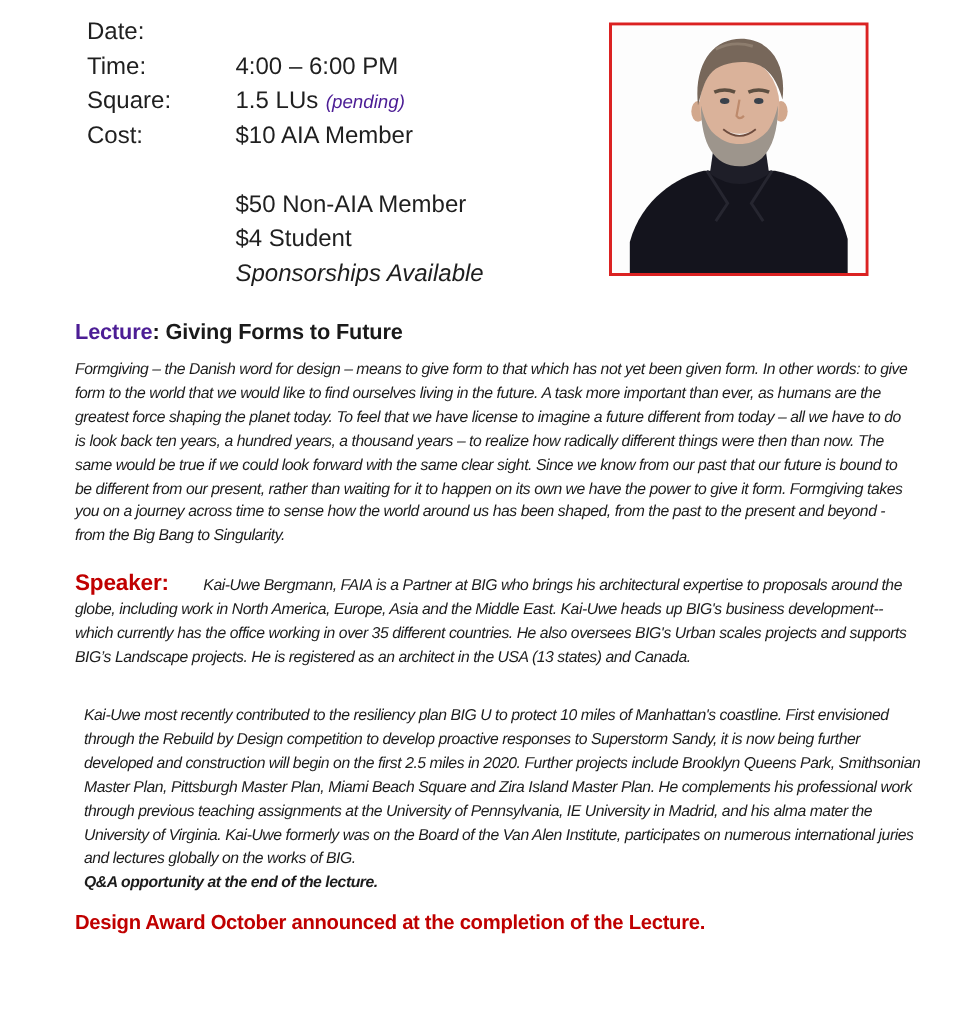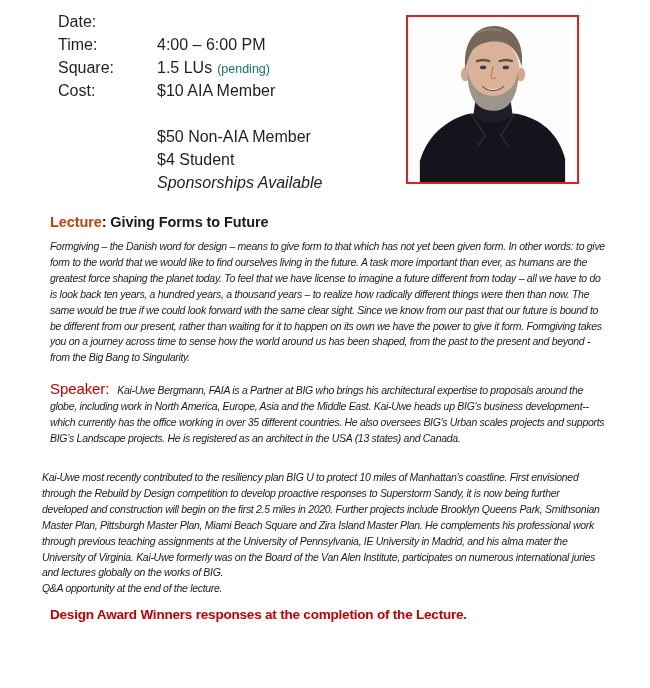--- a/index.html
+++ b/index.html
@@ -7,48 +7,48 @@
     width:650px;height:688px;background:#ffffff;position:relative;overflow:hidden;
     font-family:"Liberation Sans","DejaVu Sans",sans-serif;color:#1a1a1a;
   }
   .abs{position:absolute;}
 
   
   .info-table{left:58px;top:10px;width:340px;}
   .info-row{display:flex;height:23px;line-height:23px;font-size:16px;color:#1f1f1f;gap:20px;}
   .info-label{width:79px;flex:0 0 79px;}
   .info-value{flex:1;white-space:nowrap;}
-  .pending-note{font-size:12.5px;margin-left:5px;color:#0f766e;}
+  .pending-note{font-style:italic;font-size:12.5px;margin-left:5px;color:#4c1d95;}
   .val-italic{font-style:italic;}
 
   
   .photo-frame{
     left:406px;top:15px;width:173px;height:169px;box-sizing:border-box;
     border:2px solid #DB2222;background:#fdfdfd;
   }
   .photo-frame svg{display:block;width:100%;height:100%;}
 
   
   .lecture-heading{left:50px;top:214px;width:560px;font-size:14.5px;font-weight:bold;letter-spacing:-0.1px;}
-  .red-label{color:#c2410c;font-weight:bold;}
+  .red-label{color:#4c1d95;font-weight:bold;}
   .heading-title{color:#1a1a1a;font-weight:bold;}
 
   
   .body-text{
     font-style:italic;font-size:10.5px;letter-spacing:-0.3px;line-height:15.9px;
     color:#1c1c1c;width:560px;text-align:left;
   }
   .lecture-body{left:50px;top:239px;}
   .speaker-block1{left:50px;top:381px;}
   .speaker-inline-label{
-    color:#C00000;font-weight:normal;font-style:normal;font-size:15px;
-    letter-spacing:-0.1px;margin-right:8px;
+    color:#C00000;font-weight:bold;font-style:normal;font-size:15px;
+    letter-spacing:-0.1px;margin-right:23px;
   }
-  .speaker-block2{left:42px;top:470px;}
-  .qa-line{font-weight:normal;}
+  .speaker-block2{left:56px;top:470px;}
+  .qa-line{font-weight:bold;}
 
   
   .award-line{
     left:50px;top:607px;width:580px;color:#C00000;font-weight:bold;
     font-size:13.5px;letter-spacing:-0.2px;
   }
 </style>
 </head>
 <body>
 
@@ -130,13 +130,13 @@
 
 <div class="abs body-text speaker-block1">
   <span class="speaker-inline-label">Speaker:</span><span>Kai-Uwe Bergmann, FAIA is a Partner at BIG who brings his architectural expertise to proposals around the globe, including work in North America, Europe, Asia and the Middle East. Kai-Uwe heads up BIG's business development--which currently has the office working in over 35 different countries. He also oversees BIG's Urban scales projects and supports BIG’s Landscape projects. He is registered as an architect in the USA (13 states) and Canada.</span>
 </div>
 
 <div class="abs body-text speaker-block2">
   <div>Kai-Uwe most recently contributed to the resiliency plan BIG U to protect 10 miles of Manhattan's coastline. First envisioned through the Rebuild by Design competition to develop proactive responses to Superstorm Sandy, it is now being further developed and construction will begin on the first 2.5 miles in 2020. Further projects include Brooklyn Queens Park, Smithsonian Master Plan, Pittsburgh Master Plan, Miami Beach Square and Zira Island Master Plan. He complements his professional work through previous teaching assignments at the University of Pennsylvania, IE University in Madrid, and his alma mater the University of Virginia. Kai-Uwe formerly was on the Board of the Van Alen Institute, participates on numerous international juries and lectures globally on the works of BIG.</div>
   <div class="qa-line">Q&amp;A opportunity at the end of the lecture.</div>
 </div>
 
-<div class="abs award-line">Design Award Winners responses at the completion of the Lecture.</div>
+<div class="abs award-line">Design Award October announced at the completion of the Lecture.</div>
 
 </body></html>

